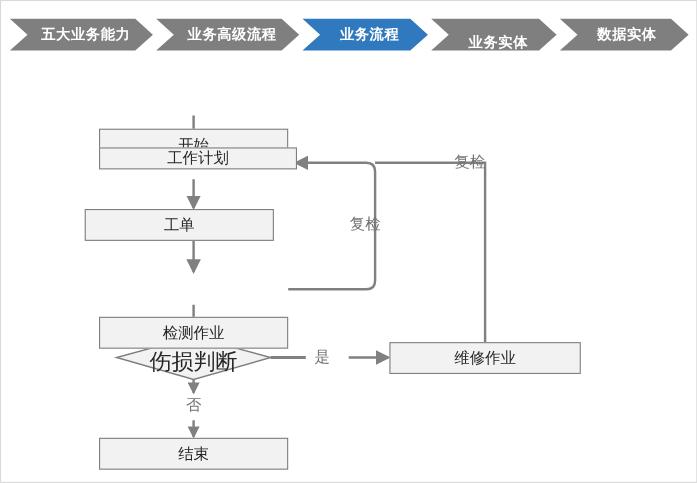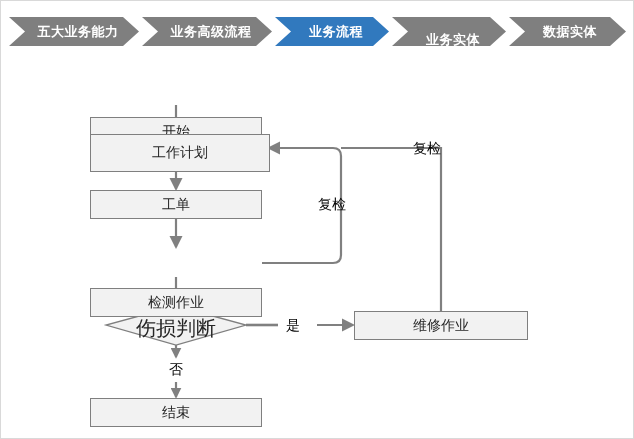--- a/index.html
+++ b/index.html
@@ -49,21 +49,21 @@
     border:1px solid #7f7f7f;
     color:#262626;
     font-size:14px;
     display:flex;
     align-items:center;
     justify-content:center;
     white-space:nowrap;
   }
   .edge-label{
     position:absolute;
-    color:#000000;
+    color:#737373;
     font-size:14px;
     white-space:nowrap;
     line-height:1;
   }
   .diamond-label{
     position:absolute;
     color:#262626;
     font-size:20px;
     white-space:nowrap;
     line-height:1;
@@ -124,23 +124,23 @@
       <line x1="316" y1="268" x2="352" y2="268" stroke="#808080" stroke-width="2.2" marker-end="url(#ah)"></line>
 
       <line x1="175" y1="288" x2="175" y2="300" stroke="#808080" stroke-width="2.2" marker-end="url(#ahs)"></line>
       <line x1="175" y1="325" x2="175" y2="340" stroke="#808080" stroke-width="2.2" marker-end="url(#ahs)"></line>
 
       <polygon points="175,249 245,268 175,288 105,268" fill="#f2f2f2" stroke="#7f7f7f" stroke-width="1.3"></polygon>
     </svg>
 
     <div class="node" style="left:89px;top:19px;width:172px;height:29px;margin-top:41px;">开始</div>
 
-    <div class="node" style="left:89px;top:77px;width:180px;height:38px;">工作计划</div>
+    <div class="node" style="left:89px;top:77px;width:180px;height:20px;">工作计划</div>
 
-    <div class="node" style="left:89px;top:133px;width:172px;height:29px;">工单</div>
+    <div class="node" style="left:76px;top:133px;width:172px;height:29px;">工单</div>
 
     <div class="node" style="left:89px;top:191px;width:172px;height:29px;margin-top:40px;">检测作业</div>
 
     <div class="node" style="left:353px;top:254px;width:174px;height:29px;">维修作业</div>
 
     <div class="node" style="left:89px;top:341px;width:172px;height:29px;">结束</div>
 
     <div class="diamond-label" style="left:133px;top:261px;width:84px;text-align:center;">伤损判断</div>
 
     <div class="edge-label" style="left:317px;top:140px;">复检</div>

